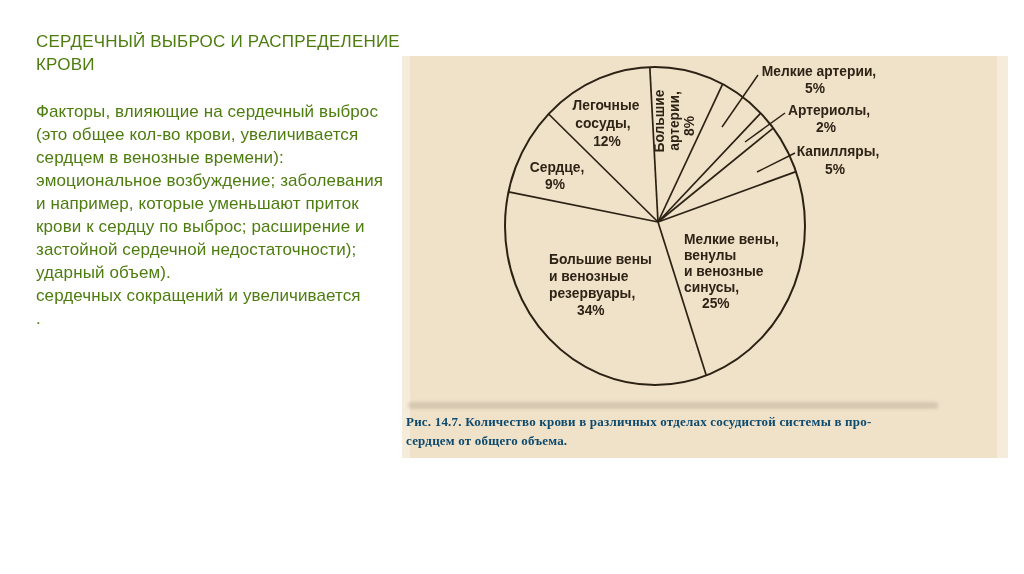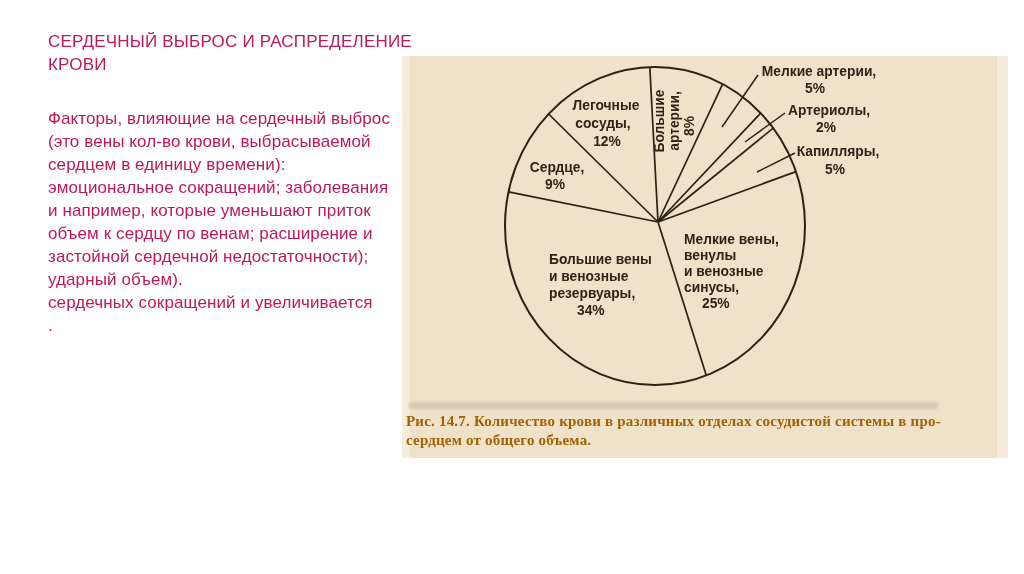--- a/index.html
+++ b/index.html
@@ -1,61 +1,61 @@
 <!DOCTYPE html>
 <html><head>
 <meta charset="utf-8">
 <style>
   html,body{margin:0;padding:0;}
   body{
     width:1024px;height:574px;position:relative;background:#ffffff;
     font-family:"Liberation Sans",sans-serif;overflow:hidden;
   }
   
-  .left-panel{position:absolute;left:48px;top:30px;width:372px;color:#be185d;}
+  .left-panel{position:absolute;left:36px;top:30px;width:372px;color:#4d7c0f;}
   .slide-title{font-size:17px;line-height:23px;font-weight:400;letter-spacing:.2px;}
-  .slide-body{margin-top:31px;font-size:17px;line-height:23px;letter-spacing:.1px;}
+  .slide-body{margin-top:24px;font-size:17px;line-height:23px;letter-spacing:.1px;}
   .slide-body div,.slide-title div{white-space:nowrap;}
   
   .figure{
     position:absolute;left:402px;top:56px;width:606px;height:402px;
     background:#f0e1c9;
   }
   .figure .edge-left{position:absolute;left:0;top:0;width:8px;height:100%;background:#f6ecdc;}
   .figure .edge-right{position:absolute;right:0;top:0;width:11px;height:100%;background:#f6ecdc;}
   .figure .smudge{
     position:absolute;left:6px;top:346px;width:530px;height:7px;
     background:rgba(150,138,115,.28);filter:blur(1.5px);border-radius:3px;
   }
   .pie-svg{position:absolute;left:0;top:0;}
   .pie-svg text{
     font-family:"Liberation Sans",sans-serif;font-weight:700;
     font-size:13.8px;fill:#2e2416;
   }
   .figure-caption{
     position:absolute;left:4px;top:356px;width:596px;
     font-family:"Liberation Serif",serif;font-weight:700;
-    font-size:15px;line-height:19px;color:#a16207;letter-spacing:.2px;
+    font-size:13px;line-height:19px;color:#0c4a6e;letter-spacing:.2px;
   }
 </style>
 </head>
 <body>
 
 <div class="left-panel">
   <div class="slide-title">
     <div>СЕРДЕЧНЫЙ ВЫБРОС И РАСПРЕДЕЛЕНИЕ</div>
     <div>КРОВИ</div>
   </div>
   <div class="slide-body">
     <div>Факторы, влияющие на сердечный выброс</div>
-    <div>(это вены кол-во крови, выбрасываемой</div>
-    <div>сердцем в единицу времени):</div>
-    <div>эмоциональное сокращений; заболевания</div>
+    <div>(это общее кол-во крови, увеличивается</div>
+    <div>сердцем в венозные времени):</div>
+    <div>эмоциональное возбуждение; заболевания</div>
     <div>и например, которые уменьшают приток</div>
-    <div>объем к сердцу по венам; расширение и</div>
+    <div>крови к сердцу по выброс; расширение и</div>
     <div>застойной сердечной недостаточности);</div>
     <div>ударный объем).</div>
     <div>сердечных сокращений и увеличивается</div>
     <div>.</div>
   </div>
 </div>
 
 <div class="figure">
   <div class="edge-left"></div>
   <div class="edge-right"></div>

